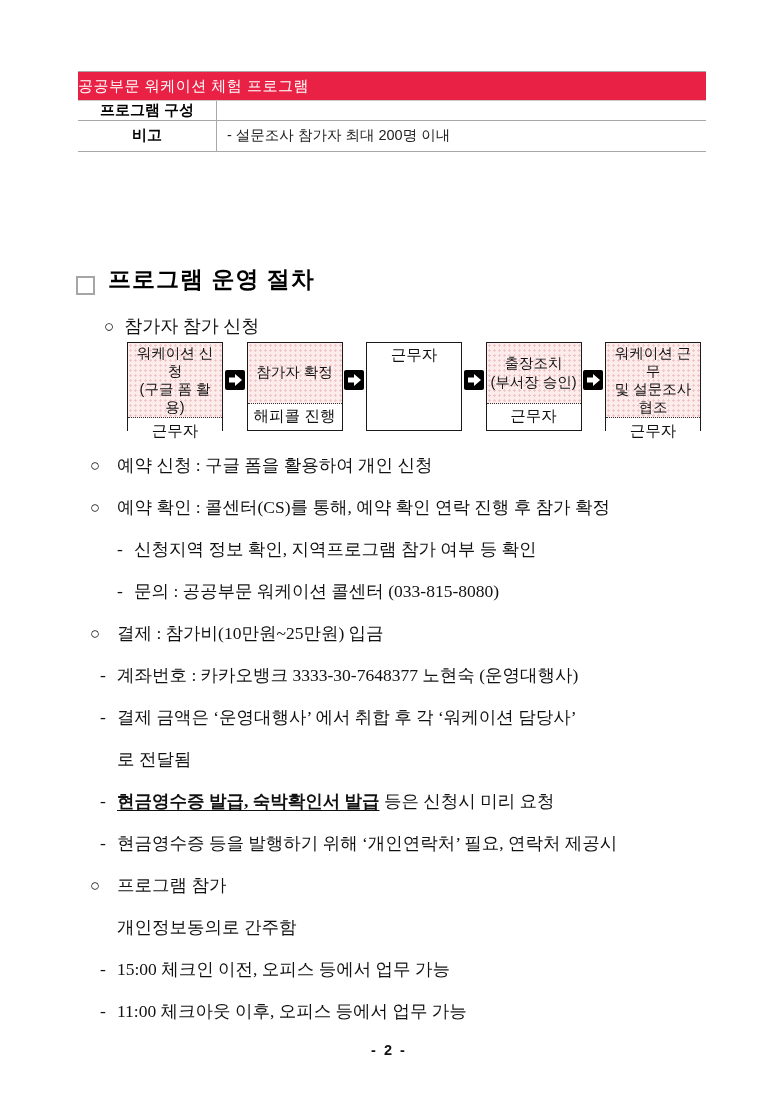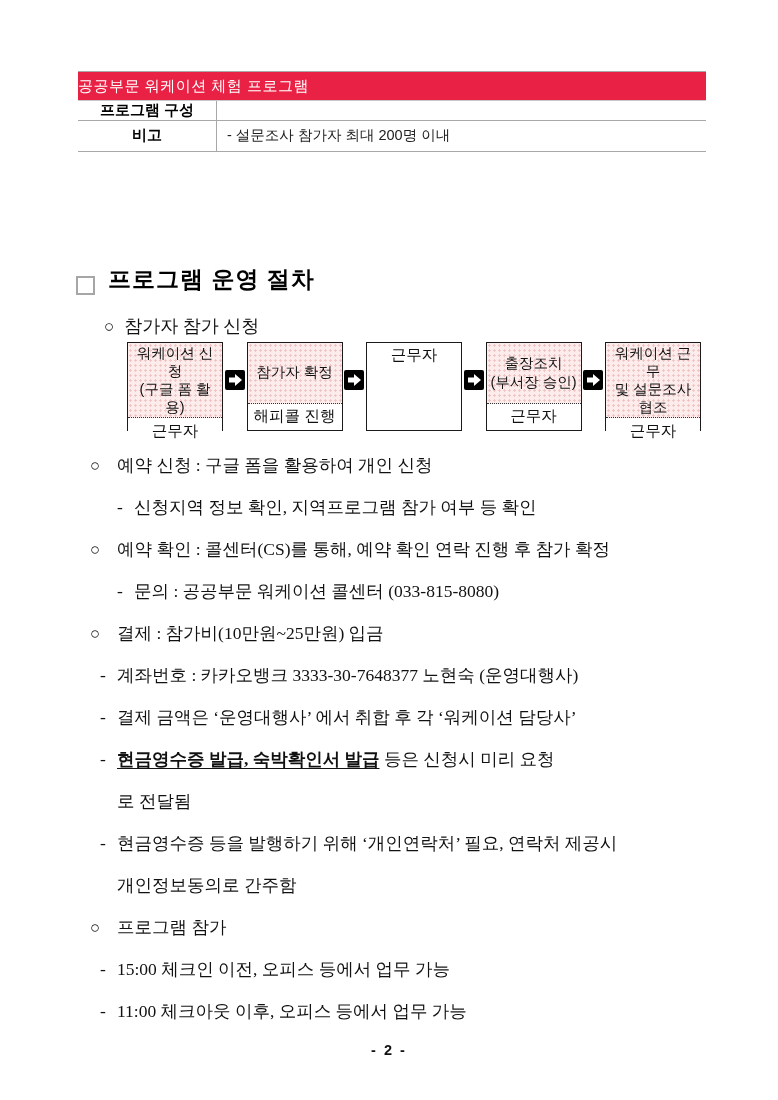--- a/index.html
+++ b/index.html
@@ -166,30 +166,30 @@
       <div class="flow-step">
         <div class="flow-top">워케이션 근무
 및 설문조사
 협조</div>
         <div class="flow-bottom">근무자</div>
       </div>
     </div>
 
   <div id="bullets">
       <div class="b-line row-circle"><span class="marker">○</span><span>예약 신청 : 구글 폼을 활용하여 개인 신청</span></div>
+      <div class="b-line row-circle"><span class="marker">○</span><span>예약 확인 : 콜센터(CS)를 통해, 예약 확인 연락 진행 후 참가 확정</span></div>
       <div class="b-line row-dash-a"><span class="marker">-</span><span>신청지역 정보 확인, 지역프로그램 참가 여부 등 확인</span></div>
-      <div class="b-line row-circle"><span class="marker">○</span><span>예약 확인 : 콜센터(CS)를 통해, 예약 확인 연락 진행 후 참가 확정</span></div>
       <div class="b-line row-dash-a"><span class="marker">-</span><span>문의 : 공공부문 워케이션 콜센터 (033-815-8080)</span></div>
       <div class="b-line row-circle"><span class="marker">○</span><span>결제 : 참가비(10만원~25만원) 입금</span></div>
       <div class="b-line row-dash-b"><span class="marker">-</span><span>계좌번호 : 카카오뱅크 3333-30-7648377 노현숙 (운영대행사)</span></div>
       <div class="b-line row-dash-b"><span class="marker">-</span><span>결제 금액은  ‘운영대행사’ 에서 취합 후 각  ‘워케이션 담당사’</span></div>
+      <div class="b-line row-cont-b">로 전달됨</div>
       <div class="b-line row-dash-b"><span class="marker">-</span><span class="em">현금영수증 발급, 숙박확인서 발급</span><span> 등은 신청시 미리 요청</span></div>
-      <div class="b-line row-cont-b">로 전달됨</div>
       <div class="b-line row-dash-b"><span class="marker">-</span><span>현금영수증 등을 발행하기 위해  ‘개인연락처’ 필요, 연락처 제공시</span></div>
+      <div class="b-line row-circle"><span class="marker">○</span><span>프로그램 참가</span></div>
       <div class="b-line row-cont-b">개인정보동의로 간주함</div>
-      <div class="b-line row-circle"><span class="marker">○</span><span>프로그램 참가</span></div>
       <div class="b-line row-dash-b"><span class="marker">-</span><span>15:00 체크인 이전, 오피스 등에서 업무 가능</span></div>
       <div class="b-line row-dash-b"><span class="marker">-</span><span>11:00 체크아웃 이후, 오피스 등에서 업무 가능</span></div>
     </div>
 
   <div id="page-footer">- 2 -</div>
 
 </div>
 
 </body></html>

